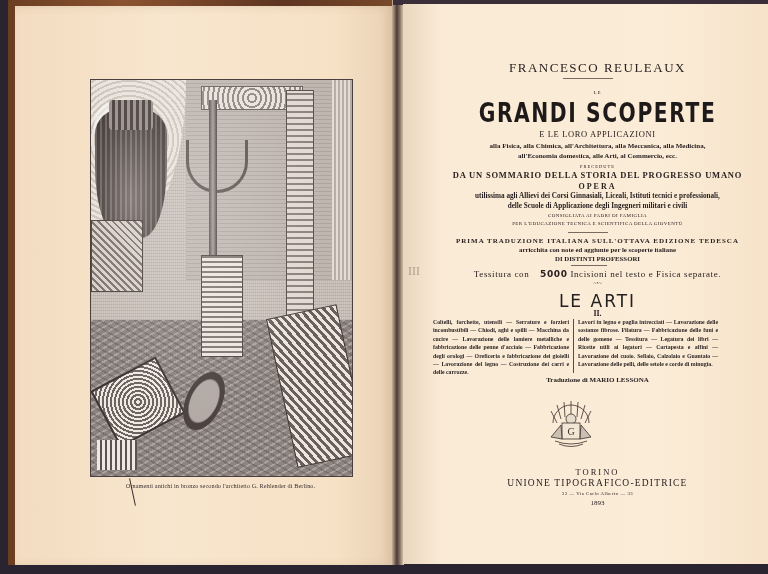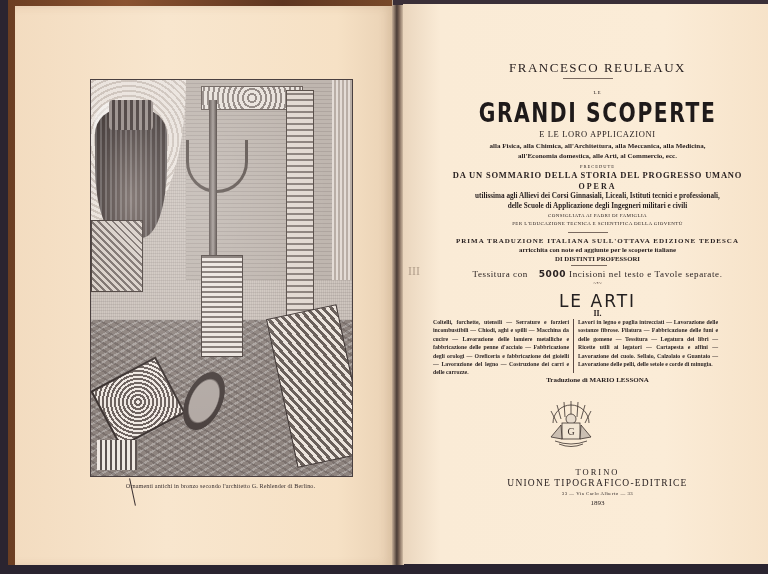--- a/index.html
+++ b/index.html
@@ -239,21 +239,21 @@
       <div>CONSIGLIATA AI PADRI DI FAMIGLIA</div>
       <div>PER L'EDUCAZIONE TECNICA E SCIENTIFICA DELLA GIOVENTÙ</div>
     </div>
     <div class="rule-short" style="left:165px; top:228px; width:40px;"></div>
     <div class="tp prima">PRIMA TRADUZIONE ITALIANA SULL'OTTAVA EDIZIONE TEDESCA</div>
     <div class="tp arricchita">
       <div>arricchita con note ed aggiunte per le scoperte italiane</div>
       <div>DI DISTINTI PROFESSORI</div>
     </div>
     <div class="rule-short" style="left:168px; top:261px; width:36px;"></div>
-    <div class="tp illustrata"><span>Tessitura con </span><b>5000</b><span> Incisioni nel testo e Tavole separate.</span></div>
+    <div class="tp illustrata"><span>Tessitura con </span><b>5000</b><span> Incisioni nel testo e Fisica separate.</span></div>
     <div class="tp flourish">~•~</div>
     <div class="tp section-title">LE ARTI</div>
     <div class="tp vol">II.</div>
 
     <div class="contents col1">Coltelli, forchette, utensili — Serrature e forzieri incombustibili — Chiodi, aghi e spilli — Macchina da cucire — Lavorazione delle lamiere metalliche e fabbricazione delle penne d'acciaio — Fabbricazione degli orologi — Oreficeria e fabbricazione dei gioielli — Lavorazione del legno — Costruzione dei carri e delle carrozze.</div>
     <div class="col-divider"></div>
     <div class="contents col2">Lavori in legno e paglia intrecciati — Lavorazione delle sostanze fibrose. Filatura — Fabbricazione delle funi e delle gomene — Tessitura — Legatura dei libri — Ricette utili ai legatori — Cartapesta e affini — Lavorazione del cuoio. Sellaio, Calzolaio e Guantaio — Lavorazione delle pelli, delle setole e corde di minugia.</div>
 
     <div class="tp translator">Traduzione di MARIO LESSONA</div>
 

